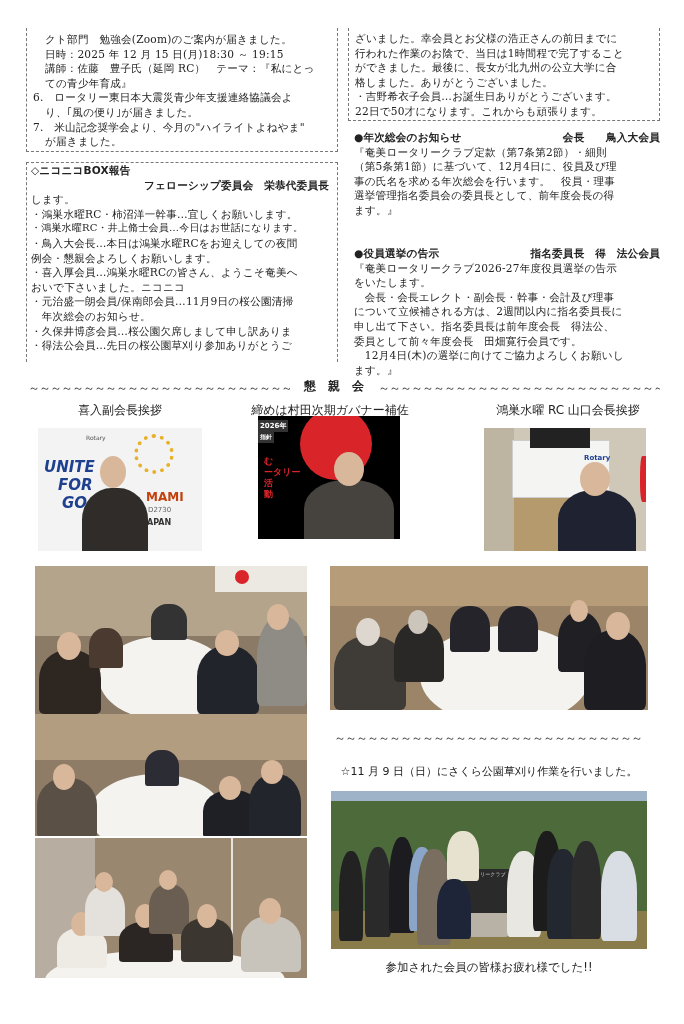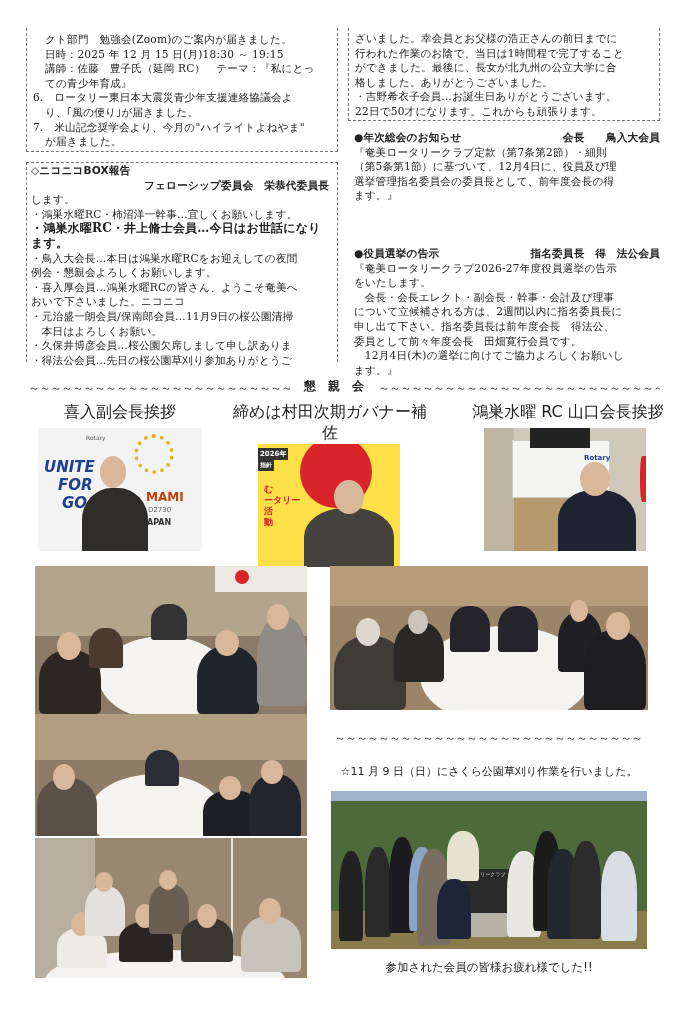--- a/index.html
+++ b/index.html
@@ -8,21 +8,21 @@
   .box { position:absolute; box-sizing:border-box; }
   .wavy-l { border-left:1.5px dashed #777; }
   .wavy-r { border-right:1.5px dashed #777; }
   .wavy-b { border-bottom:1.5px dashed #777; }
   .wavy-t { border-top:1.5px dashed #777; }
   .txt { font-size:10.6px; line-height:14.6px; letter-spacing:0.2px; }
   .txt p { margin:0; }
   .ind { padding-left:12px; }
   .heading { font-family:"DejaVu Sans", sans-serif; font-weight:bold; font-size:10.6px; }
   .row { display:flex; justify-content:space-between; }
-  .caption { position:absolute; font-family:"DejaVu Sans", sans-serif; font-size:16px; color:#222; text-align:center; }
+  .caption { position:absolute; font-family:"DejaVu Sans", sans-serif; font-size:12px; color:#222; text-align:center; }
   .tilde { position:absolute; font-family:"DejaVu Sans", sans-serif; font-size:12px; color:#444; white-space:nowrap; overflow:hidden; letter-spacing:-1px; }
   .photo { position:absolute; overflow:hidden; }
   .photo .label { position:absolute; font-family:"DejaVu Sans", sans-serif; font-weight:bold; }
   .person { position:absolute; border-radius:45% 45% 8% 8%; }
   .head { position:absolute; border-radius:50%; background:#d9b79a; }
   .table { position:absolute; border-radius:50%; background:#f4f3ef; }
 </style>
 </head>
 <body>
 
@@ -35,47 +35,48 @@
   <p class="ind">り、｢風の便り｣が届きました。</p>
   <p><span>7.</span>　<span>米山記念奨学会より、今月の"ハイライトよねやま"</span></p>
   <p class="ind">が届きました。</p>
 </div>
 
 <div class="box wavy-l wavy-r wavy-t txt" style="left:26px; top:162px; width:312px; height:200px; padding:0 4px 0 4px;">
   <div class="heading" style="margin-top:-8px; background:#fff; display:inline-block; padding-right:4px;">◇ニコニコBOX報告</div>
   <div class="heading" style="text-align:right; padding-right:4px;">フェローシップ委員会　栄恭代委員長</div>
   <p>します。</p>
   <p>・鴻巣水曜RC・柿沼洋一幹事…宜しくお願いします。</p>
-  <p style="font-size:12px;font-weight:bold;">・鴻巣水曜RC・井上脩士会員…今日はお世話になります。</p>
+  <p style="font-size:10px;">・鴻巣水曜RC・井上脩士会員…今日はお世話になります。</p>
   <p>・鳥入大会長…本日は鴻巣水曜RCをお迎えしての夜間</p>
   <p>例会・懇親会よろしくお願いします。</p>
   <p>・喜入厚会員…鴻巣水曜RCの皆さん、ようこそ奄美へ</p>
   <p>おいで下さいました。ニコニコ</p>
   <p>・元治盛一朗会員/保南郎会員…11月9日の桜公園清掃</p>
-  <p>　本日はよろしくお願い。</p>
+  <p>　年次総会のお知らせ。</p>
   <p>・久保井博彦会員…桜公園欠席しまして申し訳ありま</p>
   <p>・得法公会員…先日の桜公園草刈り参加ありがとうご</p>
 </div>
 
 <div class="box wavy-l wavy-r wavy-b txt" style="left:348px; top:28px; width:312px; height:93px; padding:3px 5px 0 6px;">
   <p>ざいました。幸会員とお父様の浩正さんの前日までに</p>
   <p>行われた作業のお陰で、当日は1時間程で完了すること</p>
   <p>ができました。最後に、長女が北九州の公立大学に合</p>
   <p>格しました。ありがとうございました。</p>
   <p>・吉野希衣子会員…お誕生日ありがとうございます。</p>
   <p>22日で50才になります。これからも頑張ります。</p>
 </div>
 
 <div class="box txt" style="left:354px; top:130px; width:306px; height:110px;">
   <div class="row heading">
     <span>●年次総会のお知らせ</span>
     <span>会長　　鳥入大会員</span>
   </div>
   <p>『奄美ロータリークラブ定款（第7条第2節）・細則</p>
   <p>（第5条第1節）に基づいて、12月4日に、役員及び理</p>
+  <p>事の氏名を求める年次総会を行います。　役員・理事</p>
   <p>選挙管理指名委員会の委員長として、前年度会長の得</p>
   <p>ます。』</p>
 </div>
 
 <div class="box txt" style="left:354px; top:246px; width:306px; height:130px;">
   <div class="row heading">
     <span>●役員選挙の告示</span>
     <span>指名委員長　得　法公会員</span>
   </div>
   <p>『奄美ロータリークラブ2026-27年度役員選挙の告示</p>
@@ -102,21 +103,21 @@
   <div class="label" style="left:20px; top:48px; font-size:15px; color:#1f3f8f; font-style:italic;">FOR</div>
   <div class="label" style="left:24px; top:66px; font-size:15px; color:#1f3f8f; font-style:italic;">GO</div>
   <div style="position:absolute; left:96px; top:6px; width:40px; height:40px; border-radius:50%; border:4px dotted #e8b12a; box-sizing:border-box;"></div>
   <div class="label" style="left:108px; top:62px; font-size:12px; color:#c2410c;">MAMI</div>
   <div class="label" style="left:110px; top:78px; font-size:7px; color:#666; font-weight:normal;">D2730</div>
   <div class="label" style="left:106px; top:90px; font-size:8px; color:#333;">JAPAN</div>
   <div class="person" style="left:44px; top:60px; width:66px; height:70px; background:#2f2c29;"></div>
   <div class="head" style="left:62px; top:28px; width:26px; height:32px;"></div>
 </div>
 
-<div class="photo" style="left:258px; top:444px; width:142px; height:123px; background:#fde047;">
+<div class="photo" style="left:258px; top:416px; width:142px; height:123px; background:#000000;">
   <div style="position:absolute; left:42px; top:-8px; width:72px; height:72px; border-radius:50%; background:#d9242a;"></div>
   <div class="label" style="left:0; top:4px; background:#333; color:#fff; font-size:7px; padding:1px 2px;">2026年</div>
   <div class="label" style="left:0; top:16px; background:#333; color:#fff; font-size:6px; padding:1px 2px;">指針</div>
   <div class="label" style="left:6px; top:40px; color:#d9242a; font-size:9px; white-space:pre; line-height:11px;">む
 ータリー
 活
 動</div>
   <div class="person" style="left:46px; top:64px; width:90px; height:64px; background:#46433f;"></div>
   <div class="head" style="left:76px; top:36px; width:30px; height:34px;"></div>
 </div>

